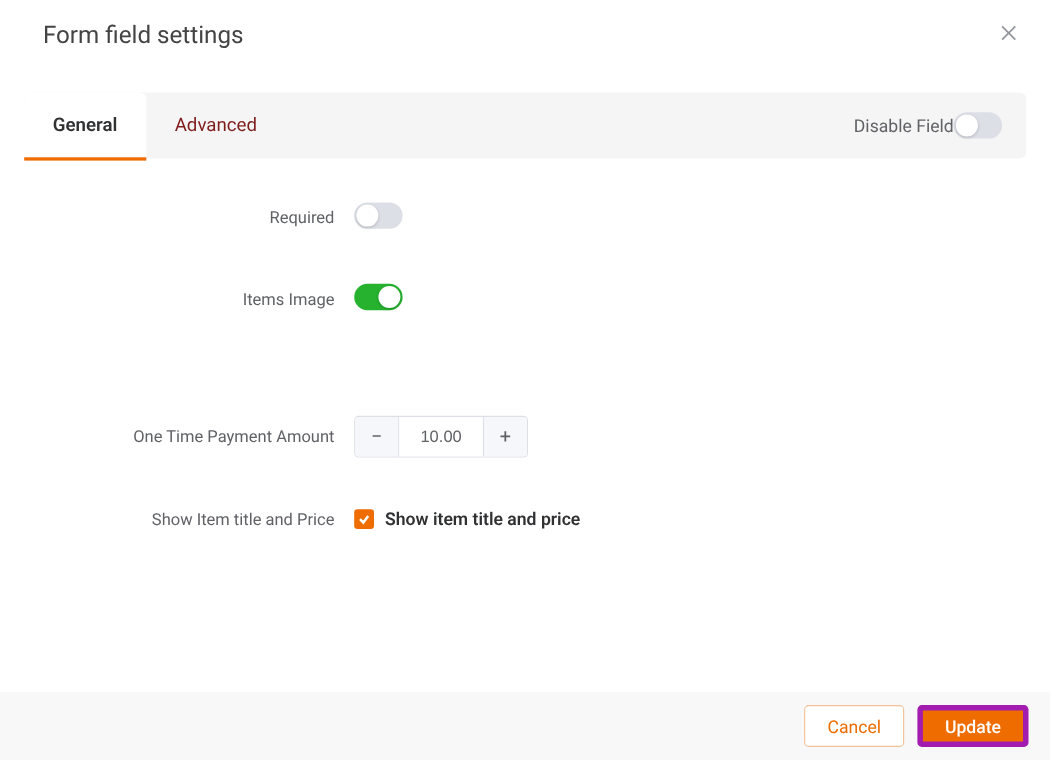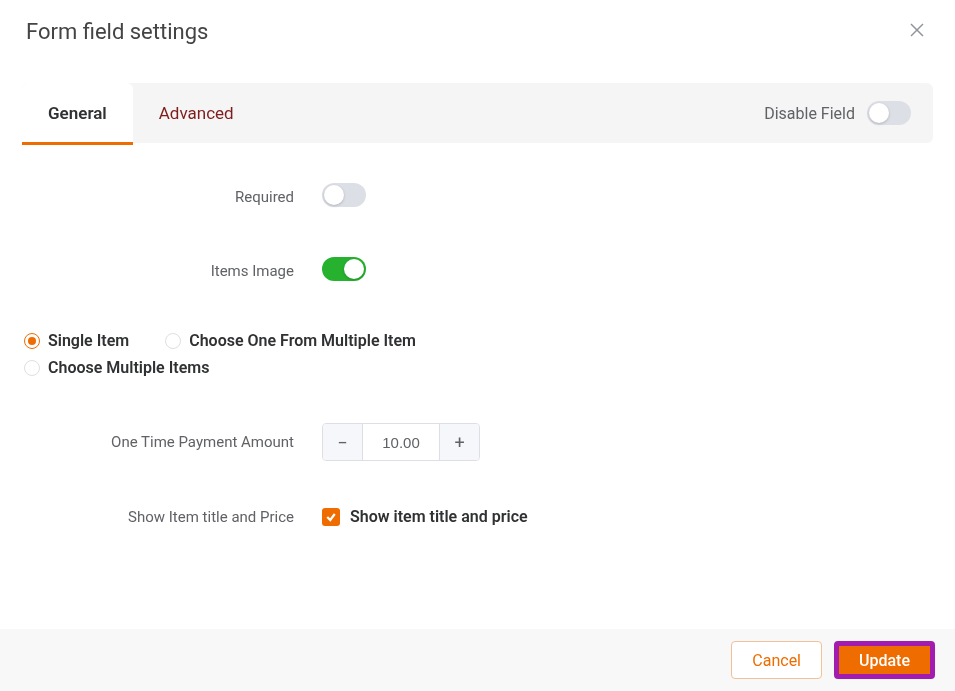--- a/index.html
+++ b/index.html
@@ -15,21 +15,21 @@
 
   .modal {
     width: 955px;
     height: 691px;
     display: flex;
     flex-direction: column;
     position: relative;
   }
 
   .modal-header {
-    padding: 18px 26px 12px 26px;
+    padding: 18px 26px 12px 39px;
     display: flex;
     align-items: center;
     justify-content: space-between;
     text-align: right;
   }
   .modal-title {
     font-size: 22px;
     color: #444;
     font-weight: 400;
   }
@@ -75,21 +75,20 @@
     position: absolute;
     left: 0; right: 0; bottom: -2px;
     height: 3px;
     background: #ef6c00;
   }
   .spacer { flex: 1; }
 
   .disable-field {
     display: flex;
     align-items: center;
-    gap: 12px;
     color: #606266;
     font-size: 16px;
   }
 
   
   .switch {
     width: 44px;
     height: 24px;
     border-radius: 12px;
     position: relative;
@@ -115,21 +114,21 @@
   }
   .form-row {
     display: flex;
     align-items: center;
     margin-bottom: 46px;
   }
   .form-row.items-top { align-items: flex-start; }
   .form-row .label {
     width: 298px;
     text-align: right;
-    padding-right: 28px;
+    padding-right: 18px;
     font-size: 15px;
     color: #606266;
   }
   .form-row .control {
     flex: 1;
   }
 
   
   .radio-group {
     display: flex;
@@ -299,36 +298,20 @@
     <div class="form-row">
       <div class="label">Items Image</div>
       <div class="control">
         <span class="switch on">
           <span class="knob"></span>
         </span>
       </div>
     </div>
 
     <div class="form-row items-top">
-      <div class="control">
-        <div class="radio-group">
-          <div class="radio-item selected">
-            <span class="circle"></span>
-            <span>Single Item</span>
-          </div>
-          <div class="radio-item">
-            <span class="circle"></span>
-            <span>Choose One From Multiple Item</span>
-          </div>
-          <div class="radio-item" style="flex-basis:100%;">
-            <span class="circle"></span>
-            <span>Choose Multiple Items</span>
-          </div>
-        </div>
-      </div>
     </div>
 
     <div class="form-row">
       <div class="label">One Time Payment Amount</div>
       <div class="control">
         <div class="stepper">
           <div class="btn">
             <span>−</span>
           </div>
           <input type="text" value="10.00" style="">

